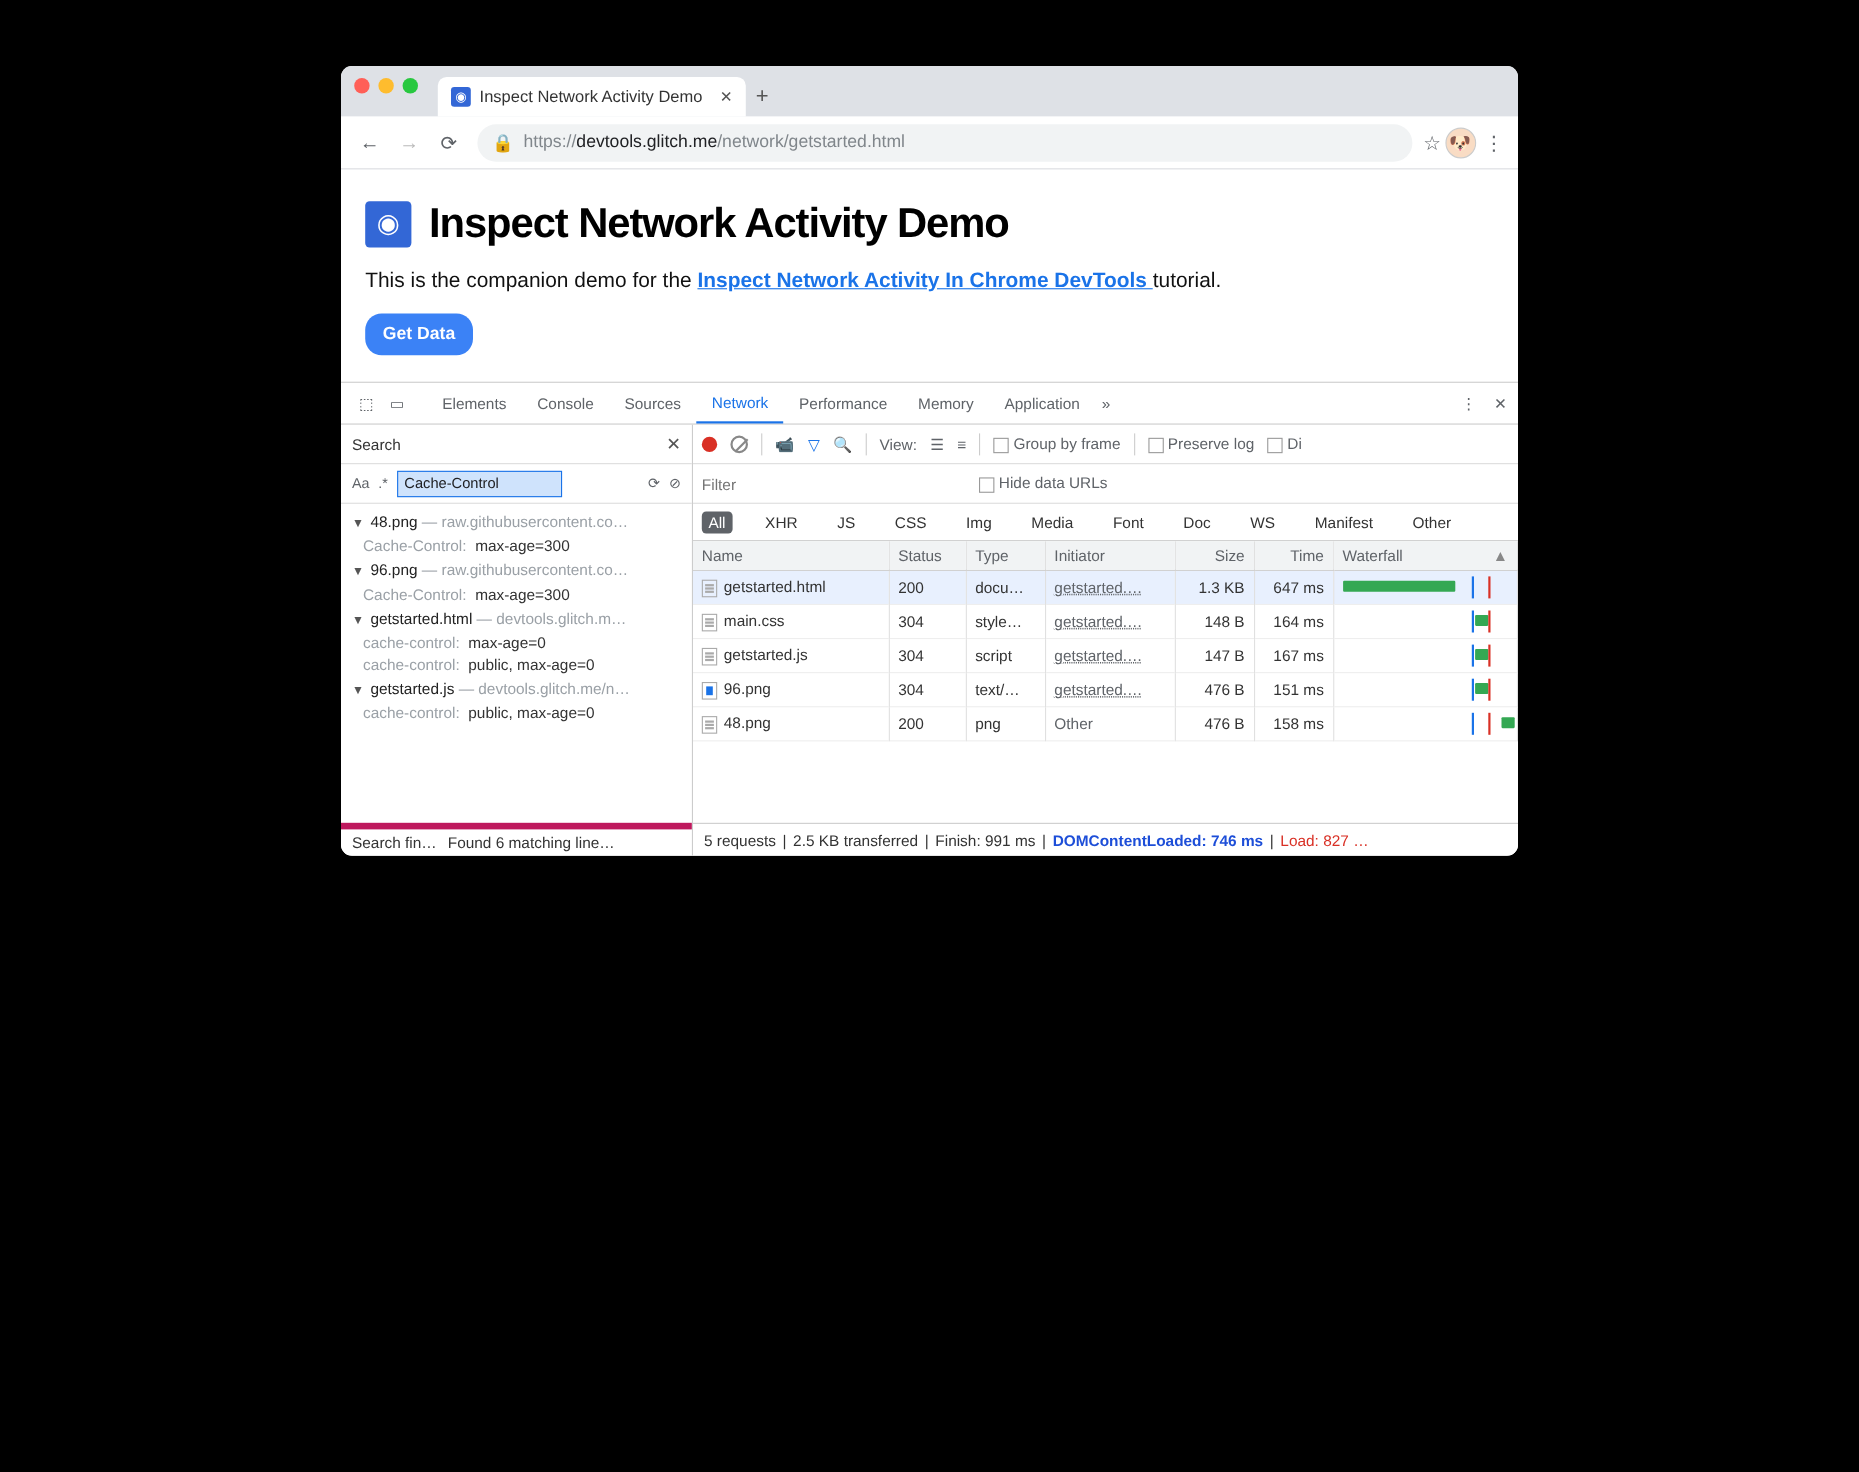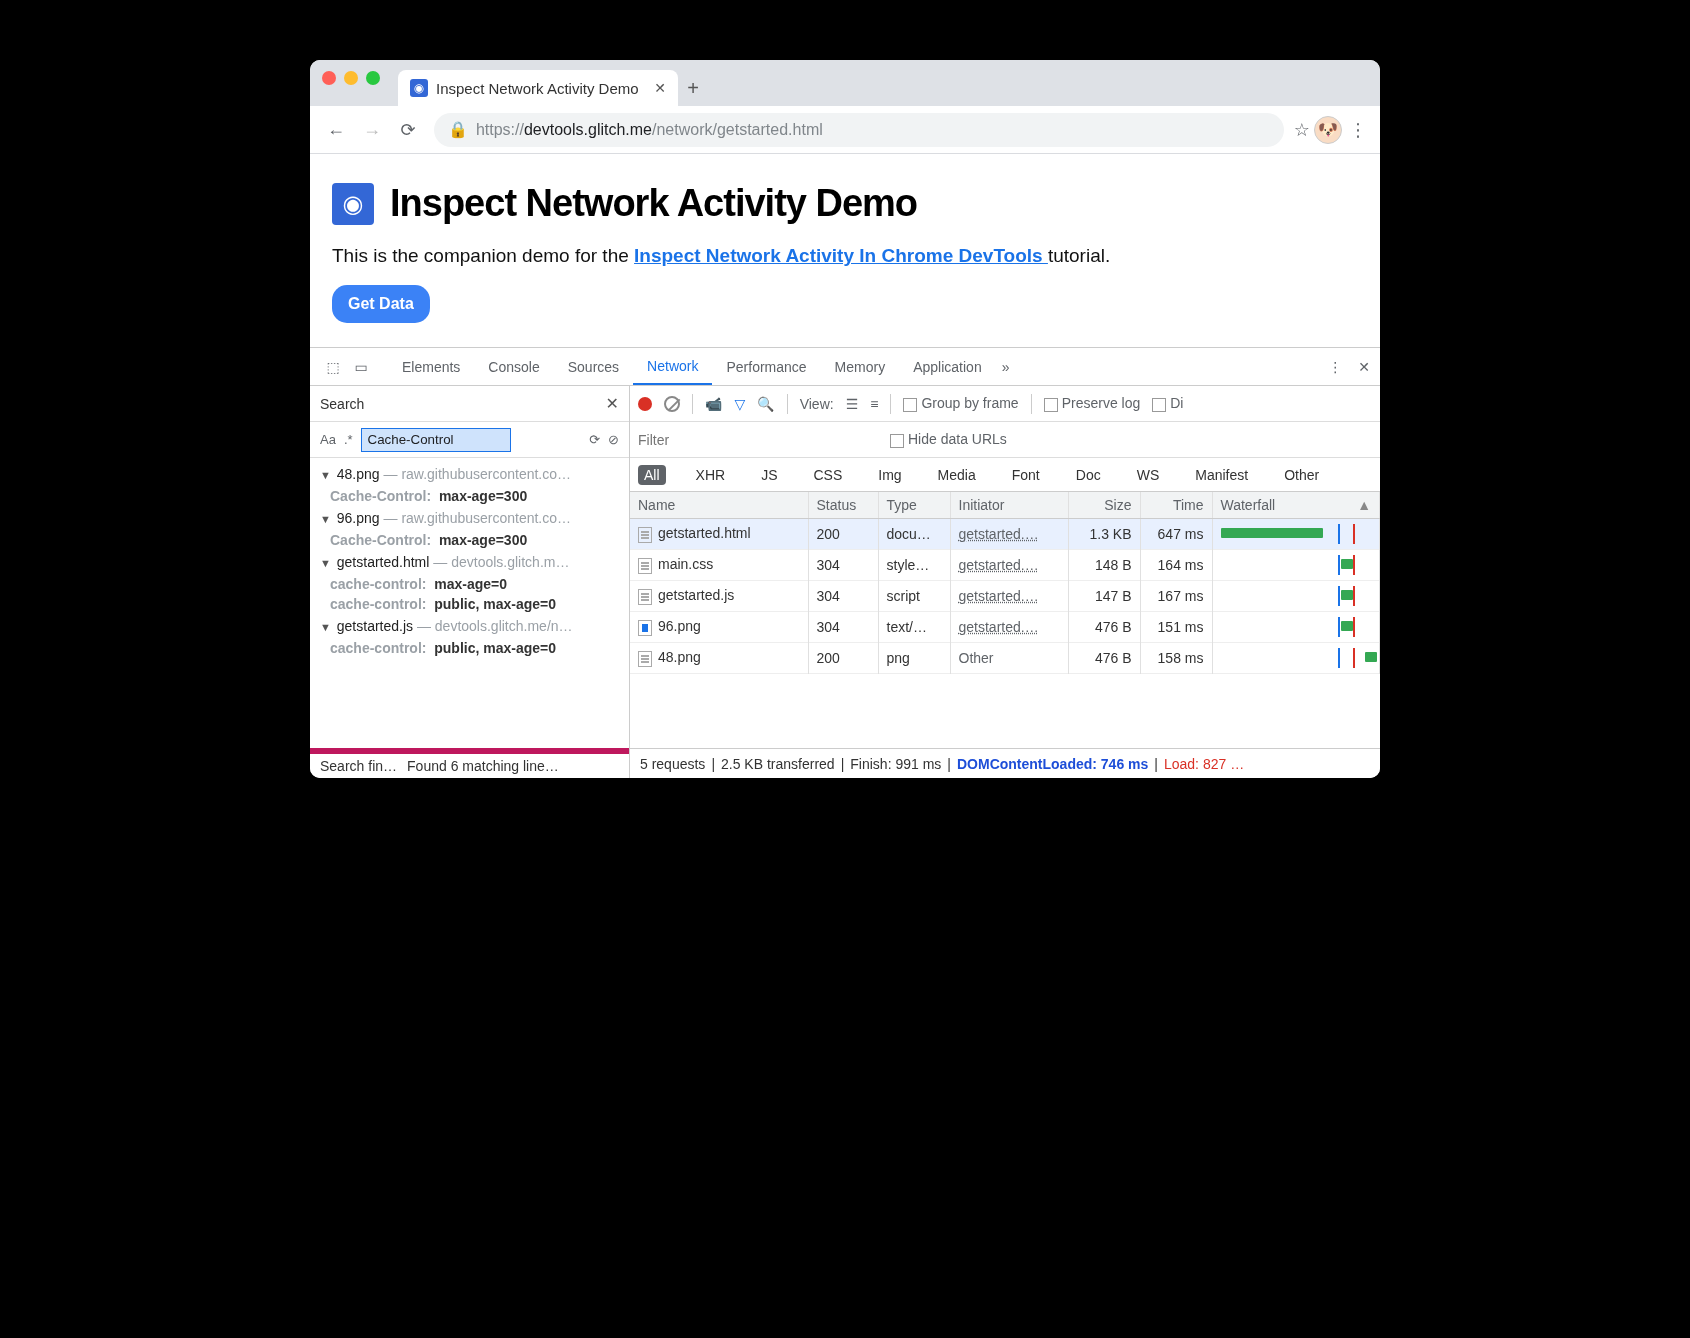--- a/index.html
+++ b/index.html
@@ -148,21 +148,21 @@
   }
   .sp-input{
     border:1px solid #1a73e8;background:#cfe3fc;
     height:24px;padding:0 6px;width:150px;color:#202124;
   }
   .sp-results{flex:1;overflow:auto;padding:4px 0;}
   .sr-file{padding:4px 10px;font-size:14px;}
   .sr-file .tri{color:#555;margin-right:2px;font-size:11px;}
   .sr-file .fname{color:#222;}
   .sr-file .fpath{color:#9aa0a6;}
-  .sr-line{padding:2px 10px 2px 20px;font-size:14px;color:#9aa0a6;font-weight:bold;}
+  .sr-line{padding:2px 10px 2px 20px;font-size:14px;color:#9aa0a6;}
   .sr-line .val{color:#333;}
   .sp-status{
     height:30px;border-top:6px solid #be185d;
     display:flex;align-items:center;padding:0 10px;font-size:14px;color:#333;
     gap:10px;white-space:nowrap;overflow:hidden;
   }
   
   .net-pane{flex:1;display:flex;flex-direction:column;overflow:hidden;}
   .np-toolbar{
     height:36px;border-bottom:1px solid #ddd;

